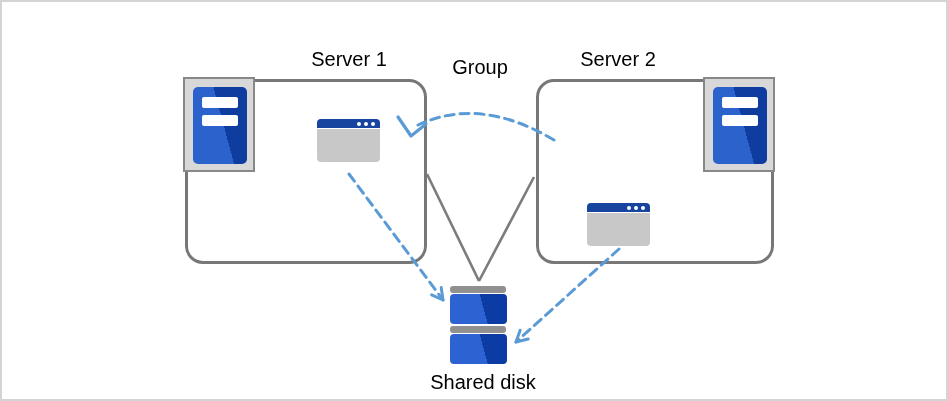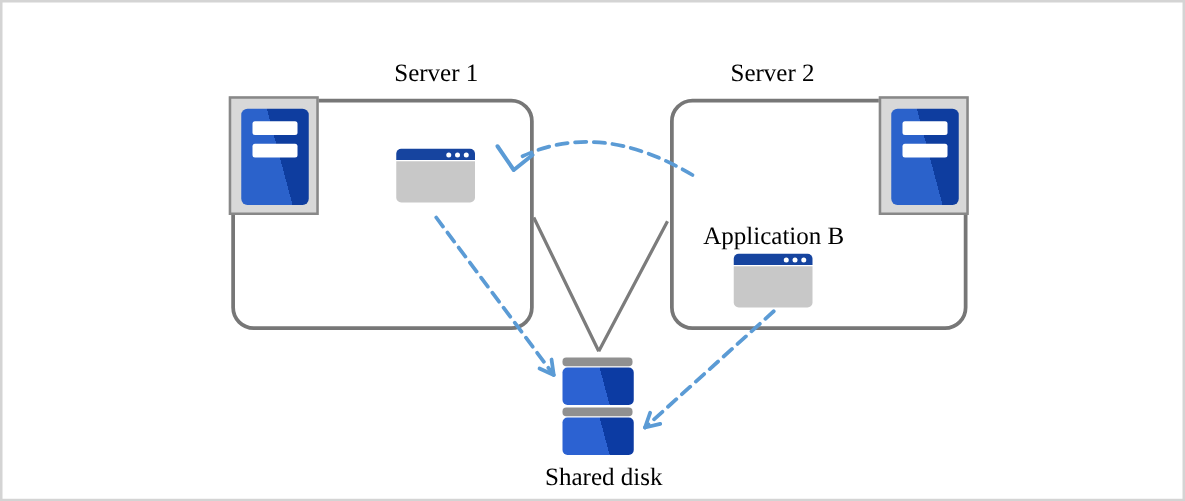--- a/index.html
+++ b/index.html
@@ -2,21 +2,21 @@
 <html style="--canvas-border: #d4d4d4; --box-border: #777777; --line-gray: #7c7c7c; --arrow-blue: #5b9bd5; --server-blue-light: #2b62cb; --server-blue-dark: #0e3d9f; --window-title-blue: #16449f; --window-body-gray: #c8c8c8; --icon-frame-fill: #d8d8d8; --icon-frame-border: #888888; --disk-bar-gray: #909090; --disk-blue-light: #2c62d2; --disk-blue-dark: #0c3ba3;"><head>
 <meta charset="utf-8">
 <style>
   html,body{margin:0;padding:0;background:#fff;}
   .canvas{
     position:relative;
     width:948px;height:401px;
     box-sizing:border-box;
     border:2px solid var(--canvas-border,#d4d4d4);
     background:#fff;
-    font-family:Liberation Serif, serif;
+    font-family:Liberation Sans, sans-serif;
     overflow:hidden;
   }
   .overlay{position:absolute;left:0;top:0;width:948px;height:401px;pointer-events:none;}
   .gray-line{fill:none;stroke:var(--line-gray,#7c7c7c);stroke-width:2.6px;}
   .blue-dash{fill:none;stroke:var(--arrow-blue,#5b9bd5);stroke-width:3px;stroke-dasharray:9 6;stroke-linecap:round;}
   .blue-solid{fill:none;stroke:var(--arrow-blue,#5b9bd5);stroke-width:3.2px;stroke-linecap:round;stroke-linejoin:round;}
 
   .server-box{
     position:absolute;
     box-sizing:border-box;
@@ -136,18 +136,18 @@
     <div class="disk-bar" style="top:0"></div>
     <div class="disk-platter" style="top:8px"></div>
     <div class="disk-bar" style="top:40px"></div>
     <div class="disk-platter" style="top:48px"></div>
   </div>
 
   <div class="diagram-label" style="left:287px;top:45px;width:120px">Server 1</div>
   <div class="diagram-label" style="left:556px;top:45px;width:120px">Server 2</div>
 
   <div class="diagram-label two-line" style="left:418px;top:52px;width:120px">
+    <div>Group</div>
   </div>
 
-  <div class="diagram-label" style="left:537px;top:175px;width:160px">Application B</div>
   <div class="diagram-label" style="left:401px;top:368px;width:160px">Shared disk</div>
 
 </div>
 
 </body></html>

